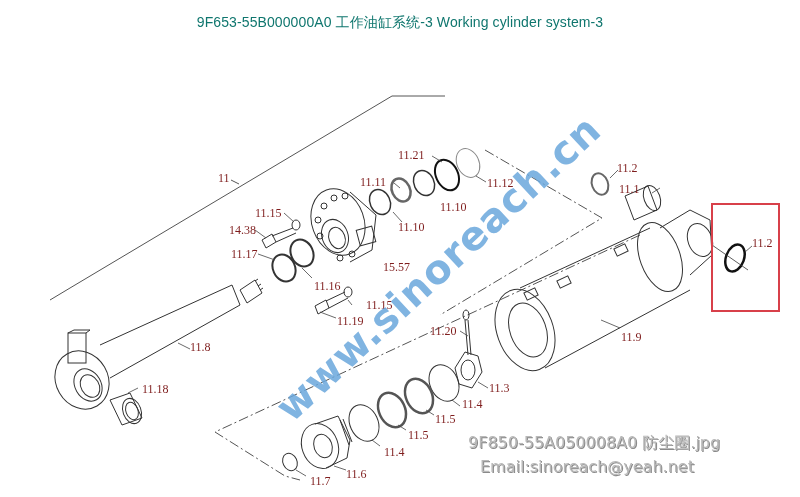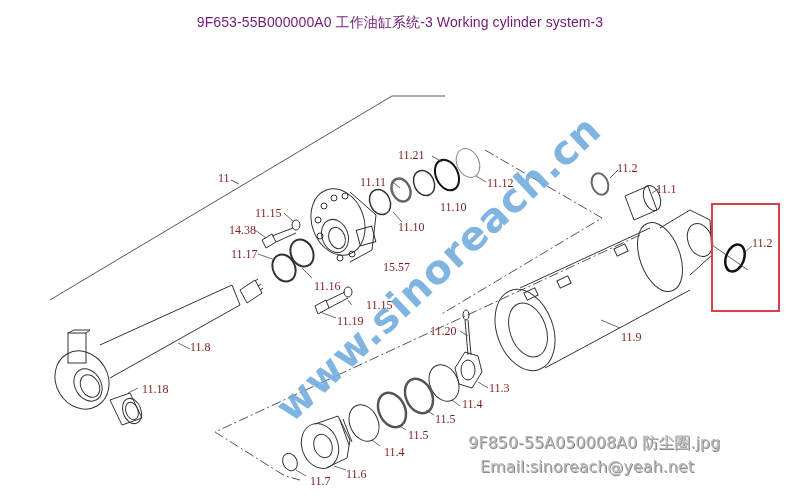--- a/index.html
+++ b/index.html
@@ -1,17 +1,17 @@
 <!DOCTYPE html>
 <html><head>
 <meta charset="utf-8">
 <style>
   html,body{margin:0;padding:0;background:#ffffff;}
   body{width:800px;height:497px;position:relative;overflow:hidden;font-family:"Liberation Serif",serif;}
-  #title{position:absolute;left:0;top:14px;width:800px;text-align:center;font-family:"Liberation Sans",sans-serif;font-size:14px;color:#701a75;letter-spacing:0.1px;}
+  #title{position:absolute;left:0;top:14px;width:800px;text-align:center;font-family:"Liberation Sans",sans-serif;font-size:14px;color:#0f766e;letter-spacing:0.1px;}
   svg#drawing{position:absolute;left:0;top:0;}
   .lbl{position:absolute;font-family:"Liberation Serif",serif;font-size:12px;color:#7f1d1d;white-space:nowrap;line-height:12px;}
   .wm{position:absolute;left:225px;top:245px;font-family:"DejaVu Sans",sans-serif;font-size:40px;font-weight:bold;color:#6aa7dc;opacity:0.85;transform:rotate(-43deg);transform-origin:center;white-space:nowrap;letter-spacing:1px;}
   .footer{position:absolute;left:468px;font-family:"DejaVu Sans",sans-serif;font-size:16px;color:#b9b9b9;text-shadow:1px 1px 0 #8a8a8a;white-space:nowrap;}
   #footer1{top:433px;}
   #footer2{top:457px;margin-left:12px;}
   #redbox{position:absolute;left:711px;top:203px;width:69px;height:109px;border:2px solid #d8404a;box-sizing:border-box;}
 </style>
 </head>
 <body>
@@ -154,21 +154,21 @@
       <line x1="601" y1="320" x2="620" y2="328"></line>
       <line x1="460" y1="331" x2="468" y2="336"></line>
       <line x1="610" y1="178" x2="618" y2="170"></line>
       <line x1="652" y1="193" x2="660" y2="188"></line>
       <line x1="745" y1="252" x2="752" y2="246"></line>
     </g>
   </g>
 </svg>
 
 <span class="lbl" style="left:218px;top:172px;">11</span>
-<span class="lbl" style="left:656px;top:183px;">11.1</span>
+<span class="lbl" style="left:619px;top:183px;">11.1</span>
 <span class="lbl" style="left:617px;top:162px;">11.2</span>
 <span class="lbl" style="left:752px;top:237px;">11.2</span>
 <span class="lbl" style="left:489px;top:382px;">11.3</span>
 <span class="lbl" style="left:462px;top:398px;">11.4</span>
 <span class="lbl" style="left:384px;top:446px;">11.4</span>
 <span class="lbl" style="left:435px;top:413px;">11.5</span>
 <span class="lbl" style="left:408px;top:429px;">11.5</span>
 <span class="lbl" style="left:346px;top:468px;">11.6</span>
 <span class="lbl" style="left:310px;top:475px;">11.7</span>
 <span class="lbl" style="left:190px;top:341px;">11.8</span>

